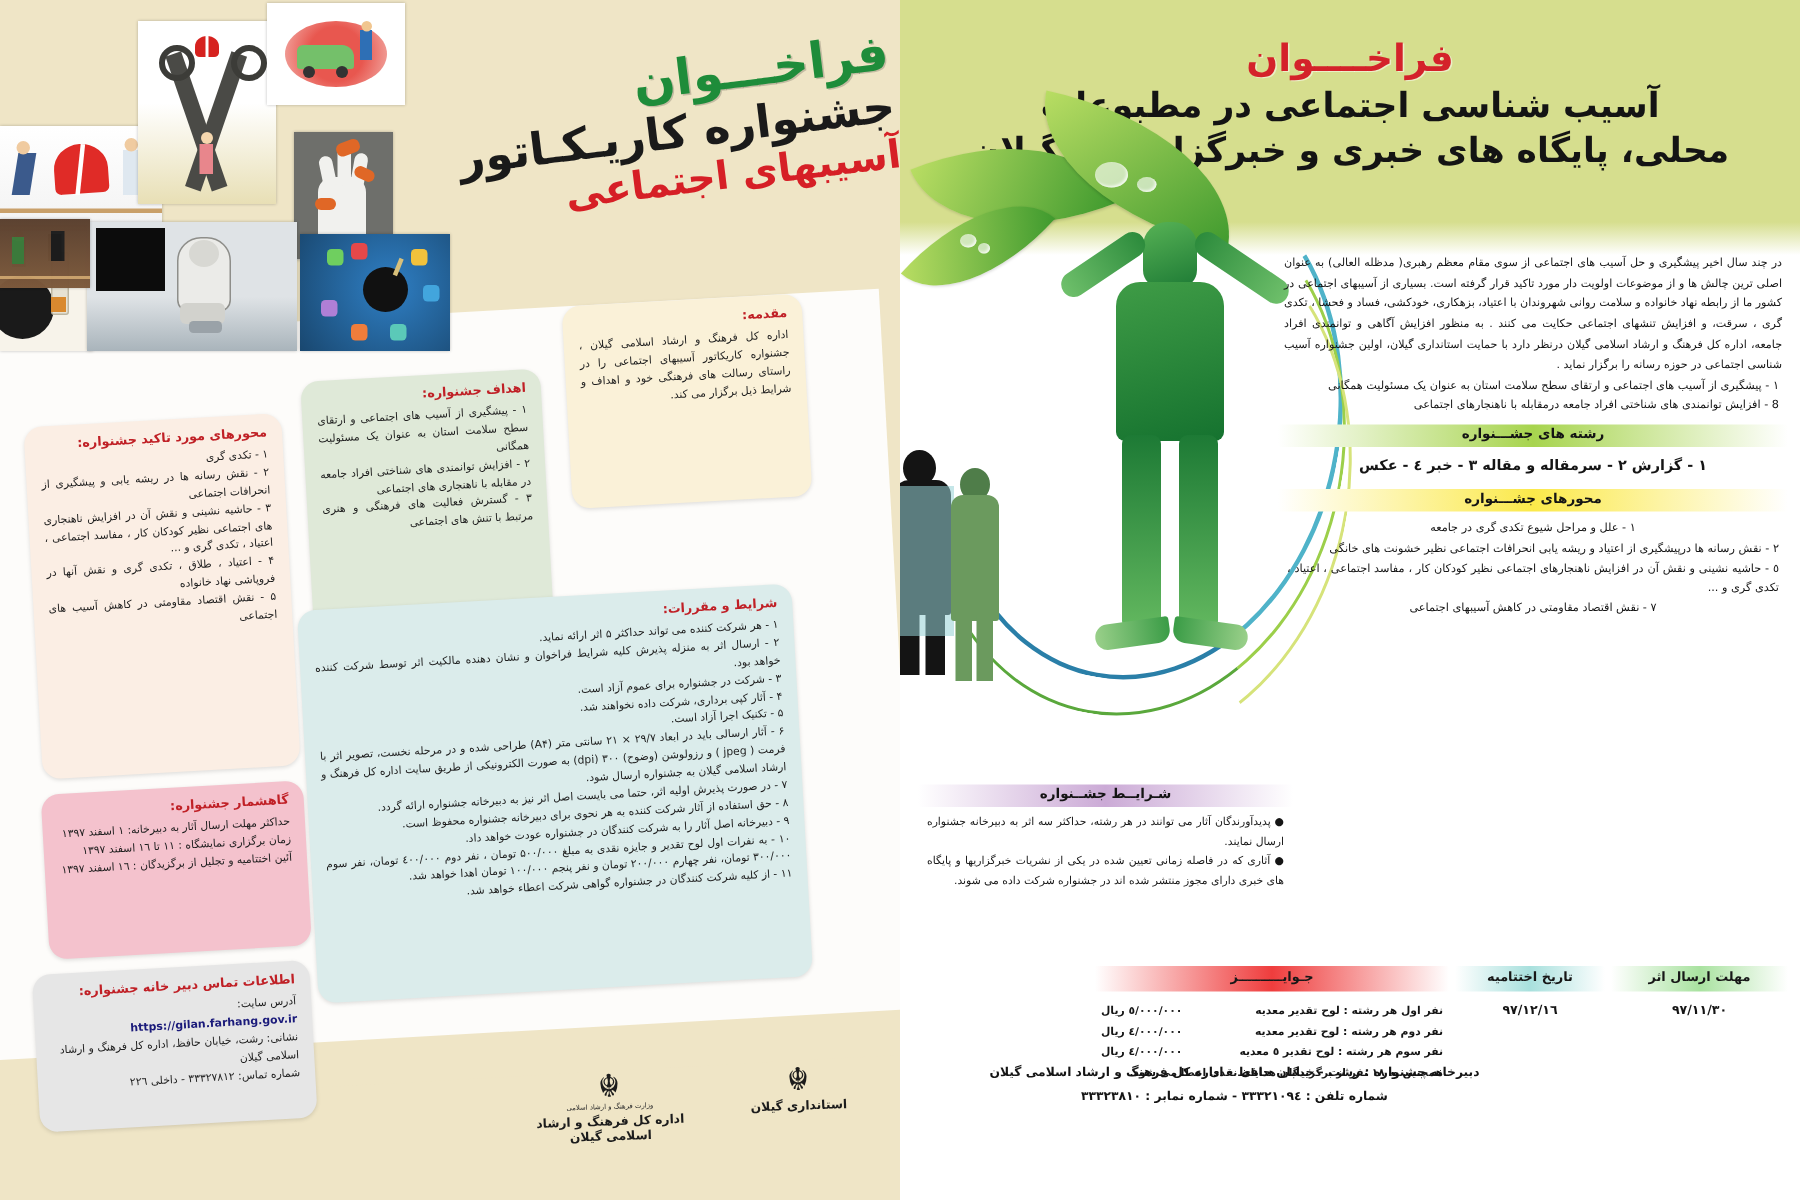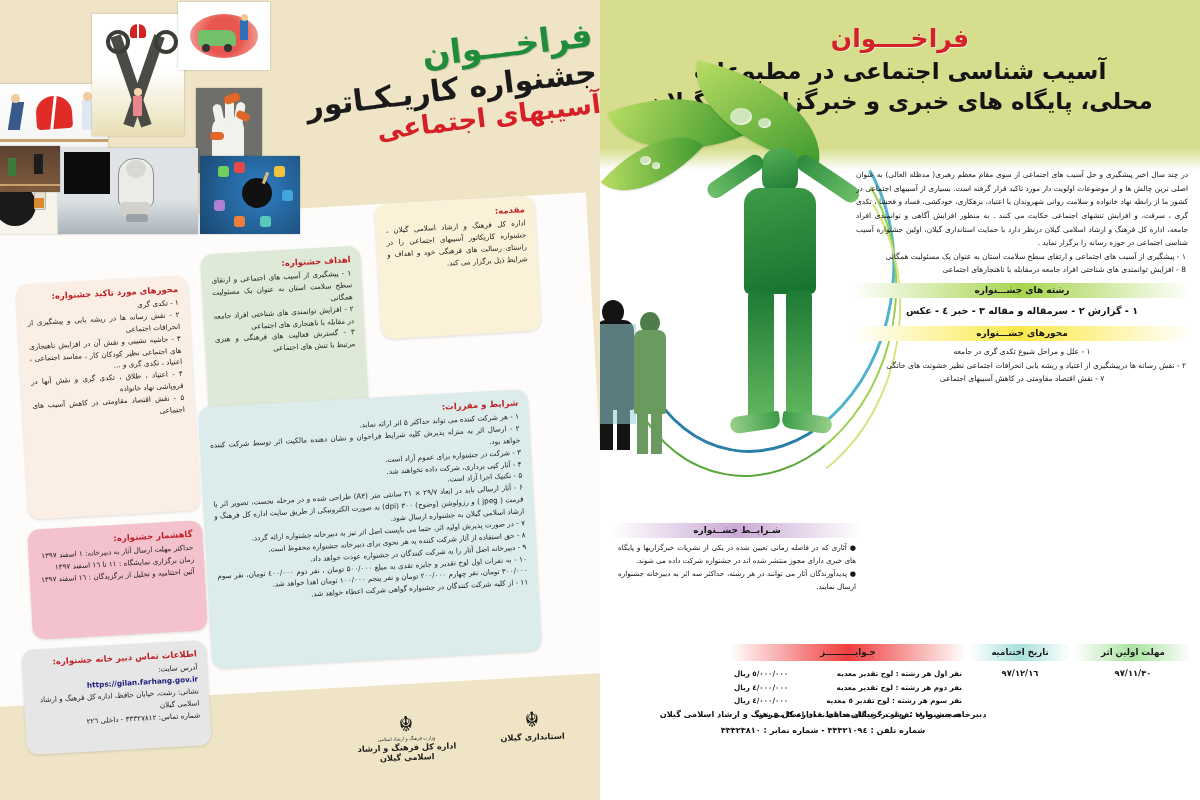--- a/index.html
+++ b/index.html
@@ -341,32 +341,33 @@
 
       <div class="rp-li">١ - پیشگیری از آسیب های اجتماعی و ارتقای سطح سلامت استان به عنوان یک مسئولیت همگانی</div>
       <div class="rp-li">8 - افزایش توانمندی های شناختی افراد جامعه درمقابله با ناهنجارهای اجتماعی</div>
 
       <div class="sechead sh-green">رشته های جشـــنواره</div>
       <div class="rp-rows">١ - گزارش ٢ - سرمقاله و مقاله ٣ - خبر ٤ - عکس</div>
 
       <div class="sechead sh-yellow">محورهای جشـــنواره</div>
       <div class="rp-li c">١ - علل و مراحل شیوع تکدی گری در جامعه</div>
       <div class="rp-li">٢ - نقش رسانه ها درپیشگیری از اعتیاد و ریشه یابی انحرافات اجتماعی نظیر خشونت های خانگی</div>
+      <div class="rp-li">٥ - حاشیه نشینی و نقش آن در افزایش ناهنجارهای اجتماعی نظیر کودکان کار ، مفاسد اجتماعی ، اعتیاد ، تکدی گری و ...</div>
       <div class="rp-li c">٧ - نقش اقتصاد مقاومتی در کاهش آسیبهای اجتماعی</div>
     </div>
 
     <div class="rp-left">
       <div class="sechead sh-purple">شـرایــط جشــنواره</div>
+      <div class="rp-li">● پدیدآورندگان آثار می توانند در هر رشته، حداکثر سه اثر به دبیرخانه جشنواره ارسال نمایند.</div>
       <div class="rp-li">● آثاری که در فاصله زمانی تعیین شده در یکی از نشریات خبرگزاریها و پایگاه های خبری دارای مجوز منتشر شده اند در جشنواره شرکت داده می شوند.</div>
-      <div class="rp-li">● پدیدآورندگان آثار می توانند در هر رشته، حداکثر سه اثر به دبیرخانه جشنواره ارسال نمایند.</div>
     </div>
 
     <div class="bottom">
       <div class="bcol" style="width:118px;">
-        <div class="bhead bh-green">مهلت اولین اثر</div>
+        <div class="bhead bh-green">مهلت ارسال اثر</div>
         <div class="bval">٩٧/١١/٣٠</div>
       </div>
       <div class="bcol" style="width:100px;">
         <div class="bhead bh-teal">تاریخ اختتامیه</div>
         <div class="bval">٩٧/١٢/١٦</div>
       </div>
       <div class="bcol" style="width:236px;">
         <div class="bhead bh-red">جـوایــــــــــز</div>
         <div class="prize-row">
           <span>نفر اول هر رشته : لوح تقدیر معدیه</span>

